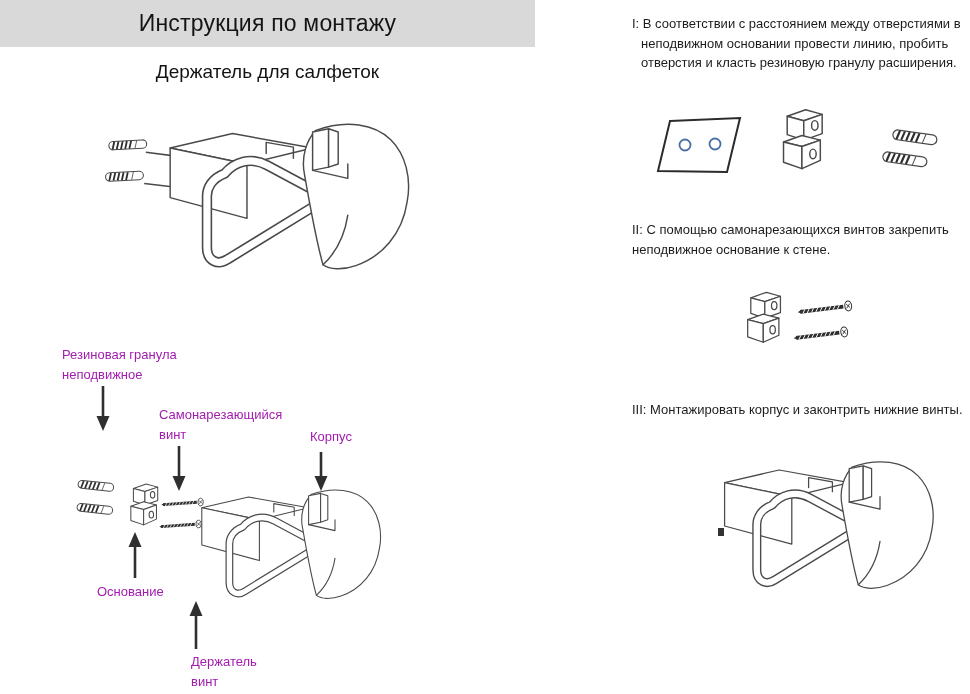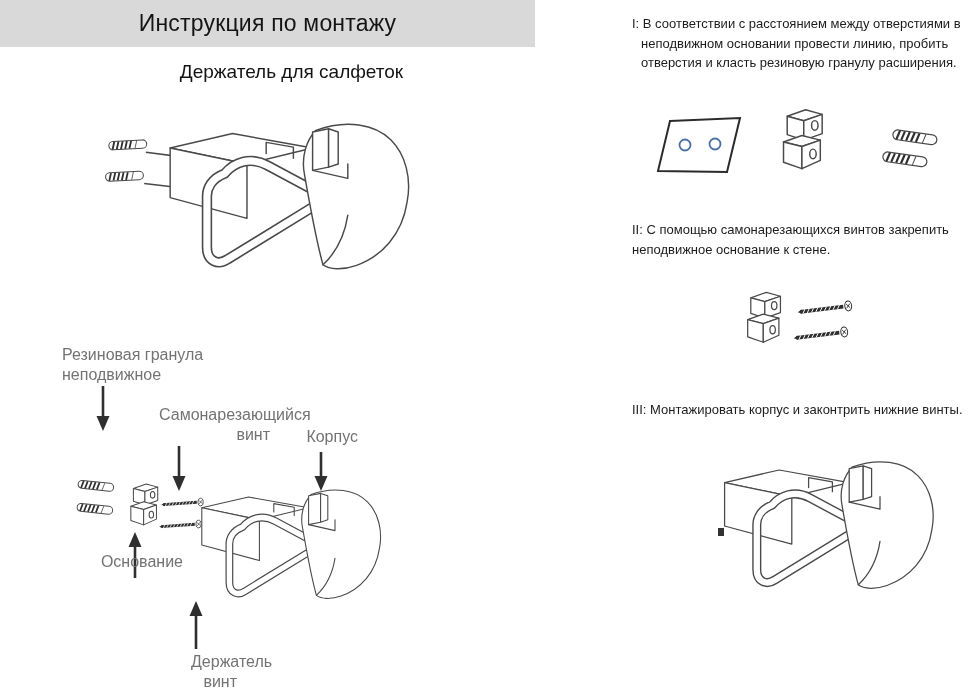--- a/index.html
+++ b/index.html
@@ -10,23 +10,23 @@
   .header-bar{
     position:absolute;left:0;top:0;width:535px;height:47px;
     background:#d9d9d9;display:flex;align-items:center;justify-content:center;
   }
   .page-title{font-size:23px;color:#141414;letter-spacing:.2px;}
   .subtitle{
     position:absolute;left:0;top:61px;width:535px;text-align:center;
     font-size:19px;color:#141414;
   }
   .fig{position:absolute;}
-  .label{position:absolute;font-size:16px;line-height:20px;color:#737373;}
-  .label.center{text-align:right;}
-  .nowrap{white-space:nowrap;padding-left:24px;}
+  .label{position:absolute;font-size:13px;line-height:20px;color:#a21caf;margin-left:24px;}
+  .label.center{text-align:left;}
+  .nowrap{white-space:nowrap;}
   .steps-col .step{position:absolute;left:632px;width:345px;font-size:13px;line-height:19.5px;color:#1c1c1c;}
   .step .line{white-space:nowrap;}
   .step .indent{padding-left:9px;}
   .arrow{position:absolute;}
   svg{display:block;}
 </style>
 </head>
 <body>
 
 <div class="page">
@@ -155,42 +155,42 @@
 
   <div class="label center" style="left:135px;top:405px;width:135px">
     <div class="nowrap">Самонарезающийся</div>
     <div class="nowrap">винт</div>
   </div>
   <svg class="arrow" style="left:168px;top:446px" width="22" height="46">
     <line x1="11" y1="0" x2="11" y2="33" stroke="#2f2f2f" stroke-width="2.6"></line>
     <polygon points="11,45 4.5,30 17.5,30" fill="#2f2f2f"></polygon>
   </svg>
 
-  <div class="label center" style="left:278px;top:427px;width:80px">
+  <div class="label center" style="left:286px;top:427px;width:80px">
     <div class="nowrap">Корпус</div>
   </div>
   <svg class="arrow" style="left:310px;top:452px" width="22" height="40">
     <line x1="11" y1="0" x2="11" y2="27" stroke="#2f2f2f" stroke-width="2.6"></line>
     <polygon points="11,39 4.5,24 17.5,24" fill="#2f2f2f"></polygon>
   </svg>
 
   <svg class="fig" style="left:75px;top:473px" width="310" height="160" viewBox="0 0 310 160">
     <use href="#sym-dowel" transform="translate(3,6) rotate(6) scale(0.66)"></use>
     <use href="#sym-dowel" transform="translate(2,29) rotate(6) scale(0.66)"></use>
     <use href="#sym-base" transform="translate(52,9) scale(0.64)"></use>
     <use href="#sym-screw" transform="translate(86,27) rotate(-4) scale(0.48)"></use>
     <use href="#sym-screw" transform="translate(84,49) rotate(-4) scale(0.48)"></use>
     <use href="#sym-holder" transform="translate(116,12) scale(0.60)"></use>
   </svg>
 
   <svg class="arrow" style="left:124px;top:531px" width="22" height="48">
     <polygon points="11,1 4.5,16 17.5,16" fill="#2f2f2f"></polygon>
     <line x1="11" y1="14" x2="11" y2="47" stroke="#2f2f2f" stroke-width="2.6"></line>
   </svg>
-  <div class="label center" style="left:73px;top:552px;width:110px">
+  <div class="label center" style="left:73px;top:582px;width:110px">
     <div class="nowrap">Основание</div>
   </div>
 
   <svg class="arrow" style="left:185px;top:600px" width="22" height="50">
     <polygon points="11,1 4.5,16 17.5,16" fill="#2f2f2f"></polygon>
     <line x1="11" y1="14" x2="11" y2="49" stroke="#2f2f2f" stroke-width="2.6"></line>
   </svg>
   <div class="label center" style="left:167px;top:652px;width:70px">
     <div class="nowrap">Держатель</div>
     <div class="nowrap">винт</div>

